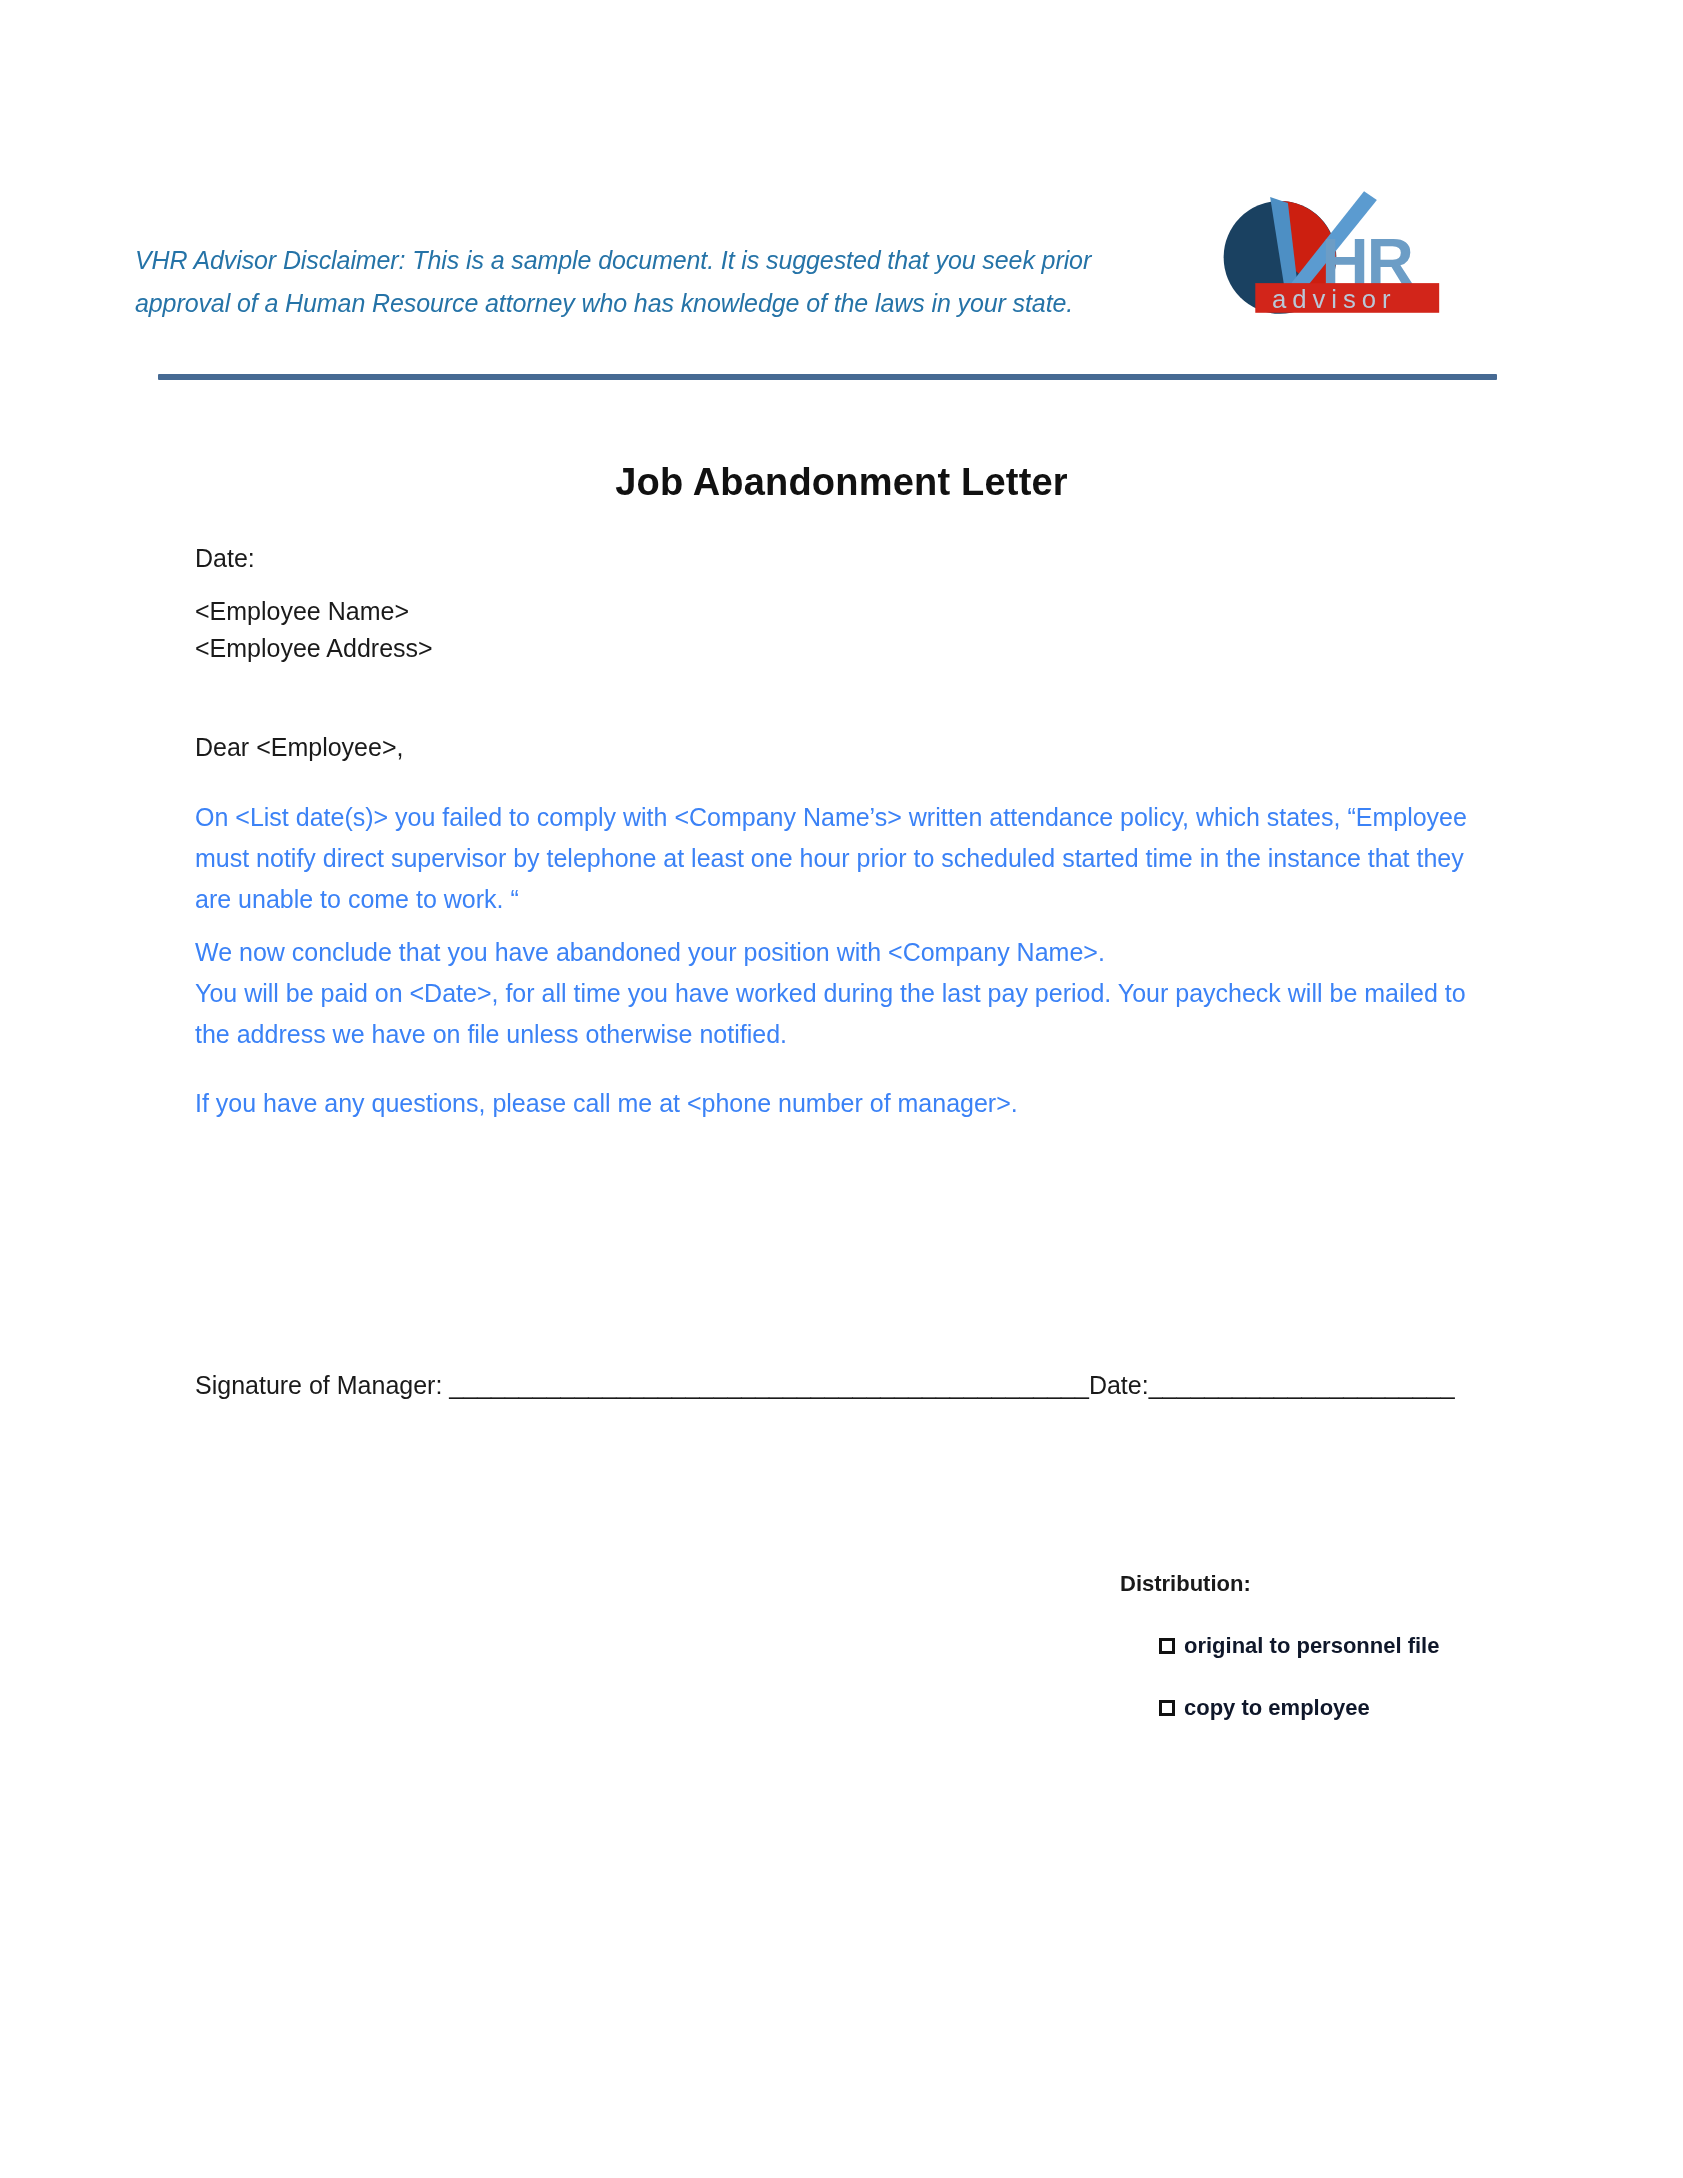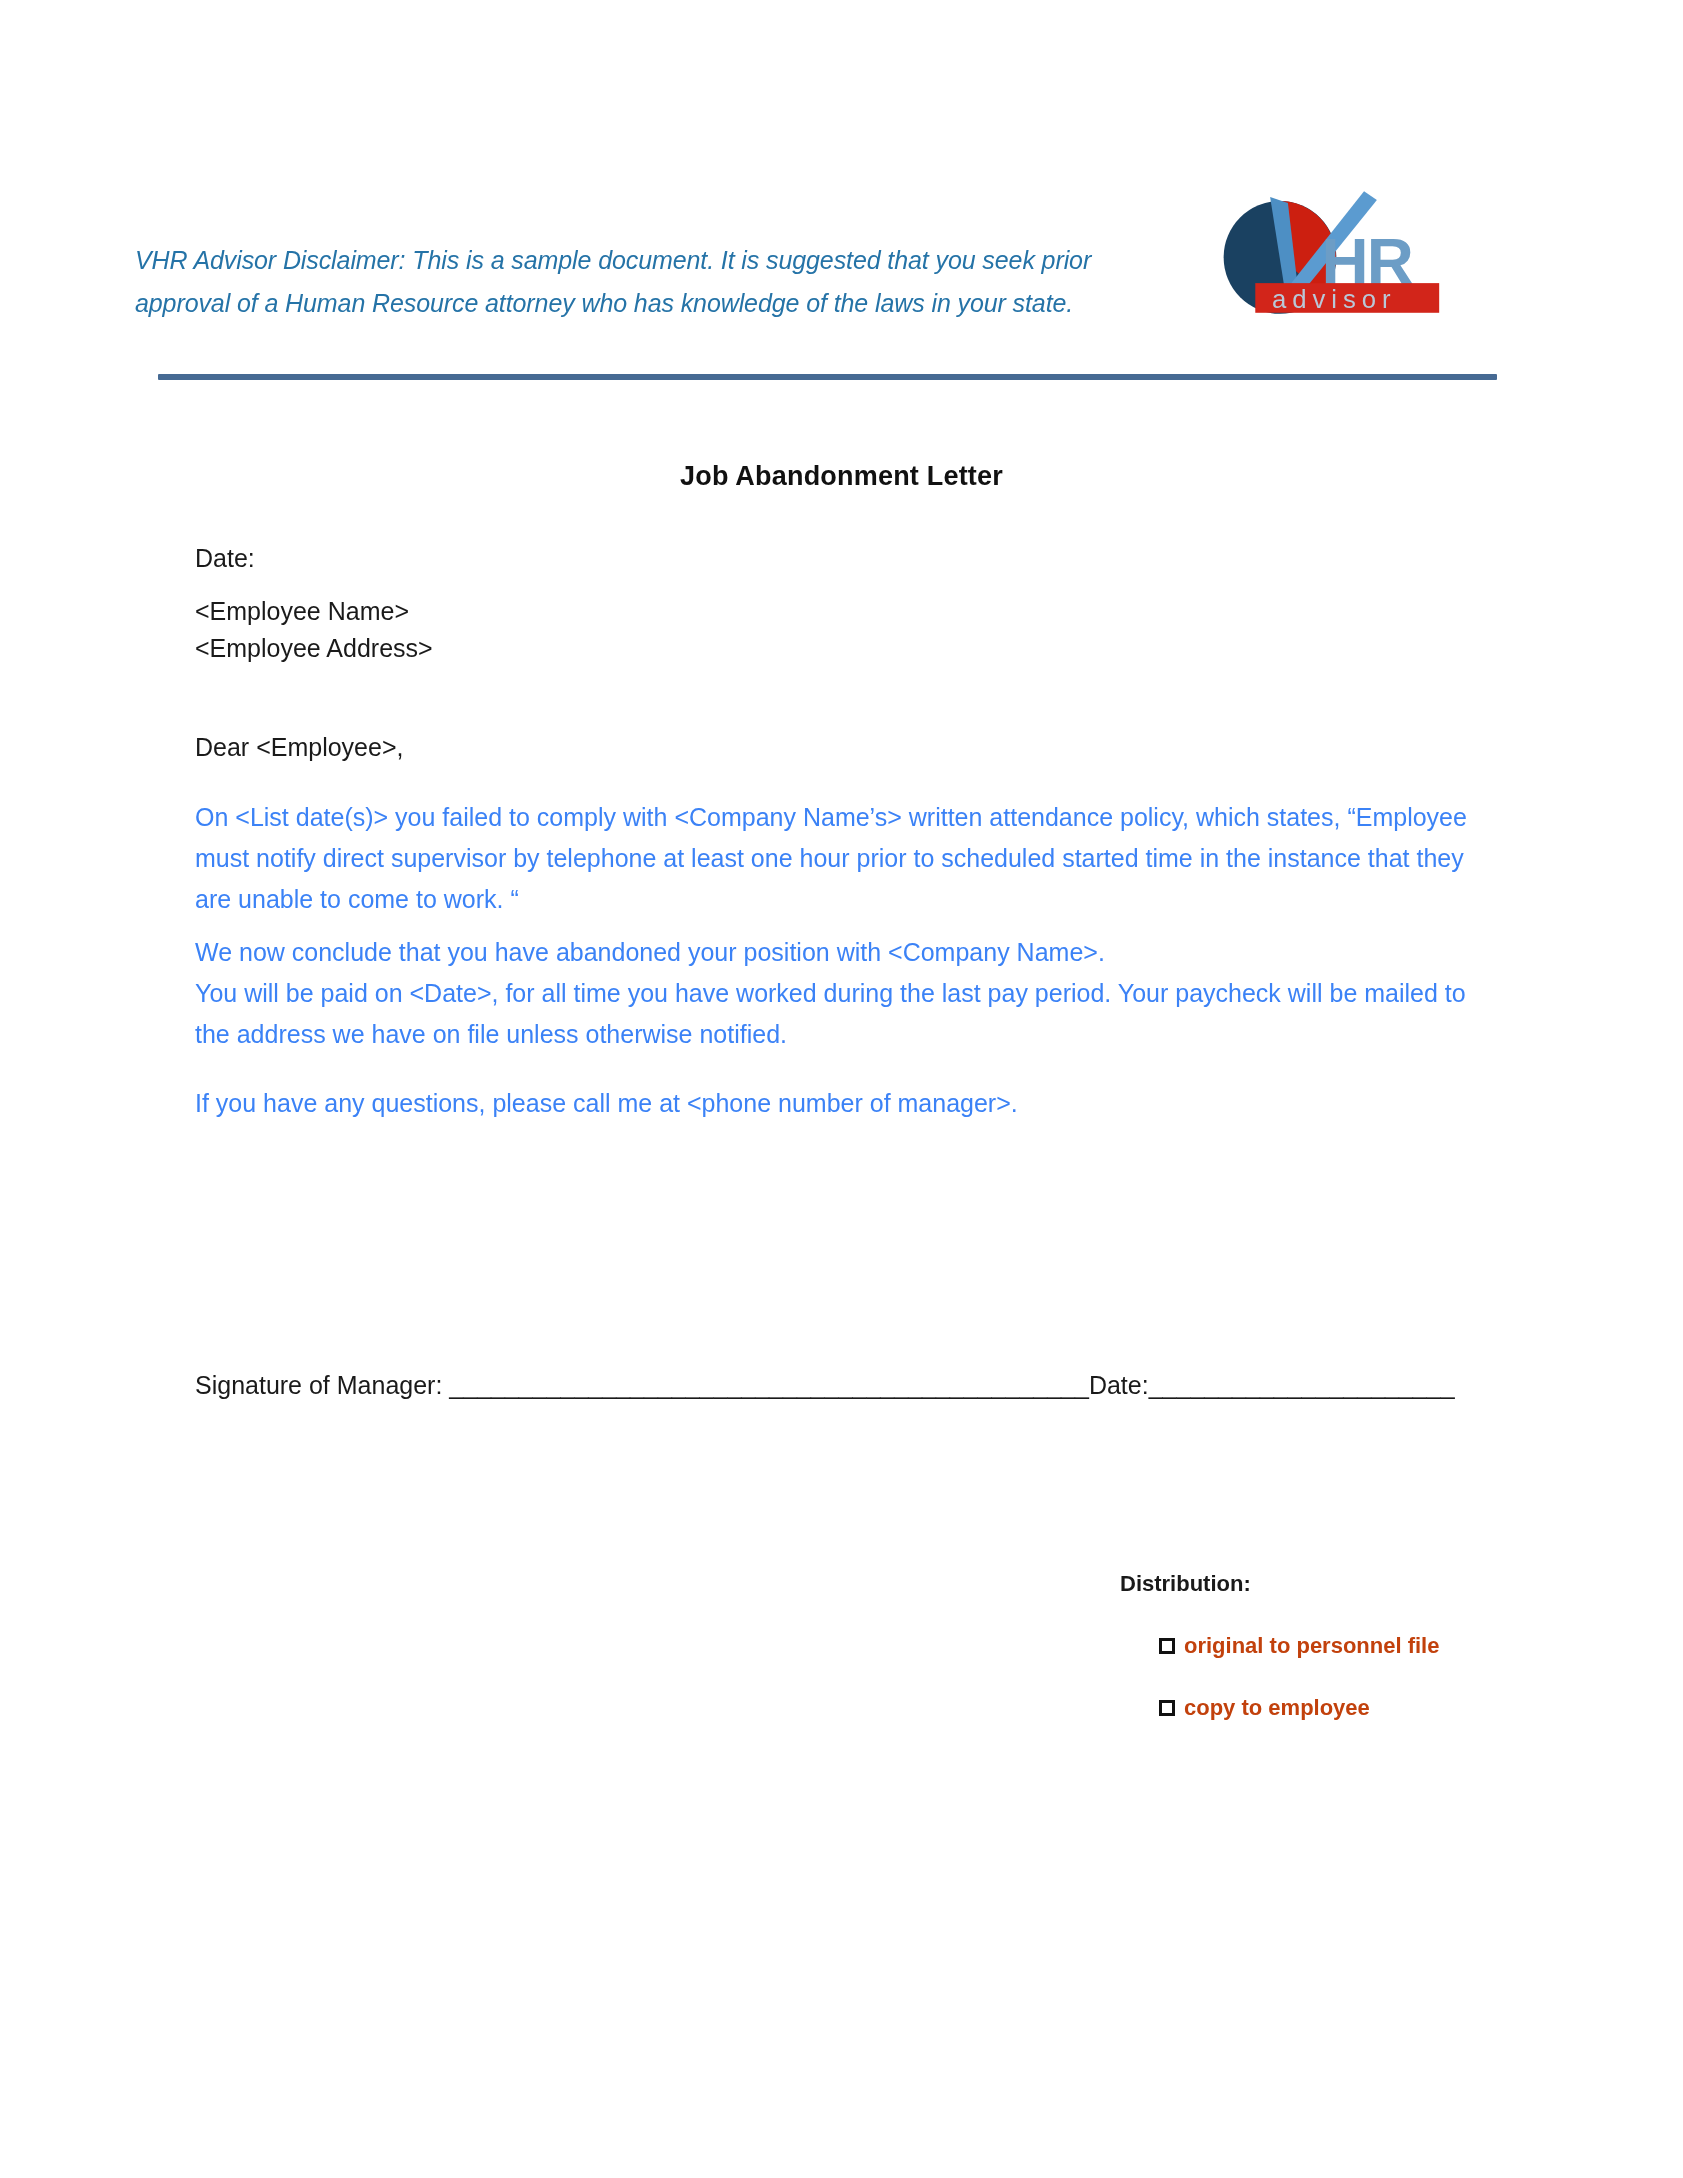--- a/index.html
+++ b/index.html
@@ -62,21 +62,21 @@
     border-radius: 1px;
   }
 
   
   .doc-title {
     position: absolute;
     left: 0;
     top: 461px;
     width: 1683px;
     text-align: center;
-    font-size: 27px;
+    font-size: 38px;
     font-weight: bold;
     color: #111111;
     letter-spacing: 0.2px;
   }
 
   .body-block {
     position: absolute;
     left: 195px;
     top: 540px;
     width: 1277px;
@@ -124,21 +124,21 @@
     font-weight: bold;
   }
   .dist-title {
     font-size: 22px;
     line-height: 30px;
     color: #1a1a1a;
   }
   .dist-item {
     font-size: 22px;
     line-height: 30px;
-    color: #c2410c;
+    color: #0f172a;
     margin-top: 32px;
     margin-left: -9px;
     display: flex;
     align-items: center;
     padding-left: 48px;
   }
   .checkbox-glyph {
     display: inline-block;
     width: 16px;
     height: 16px;

